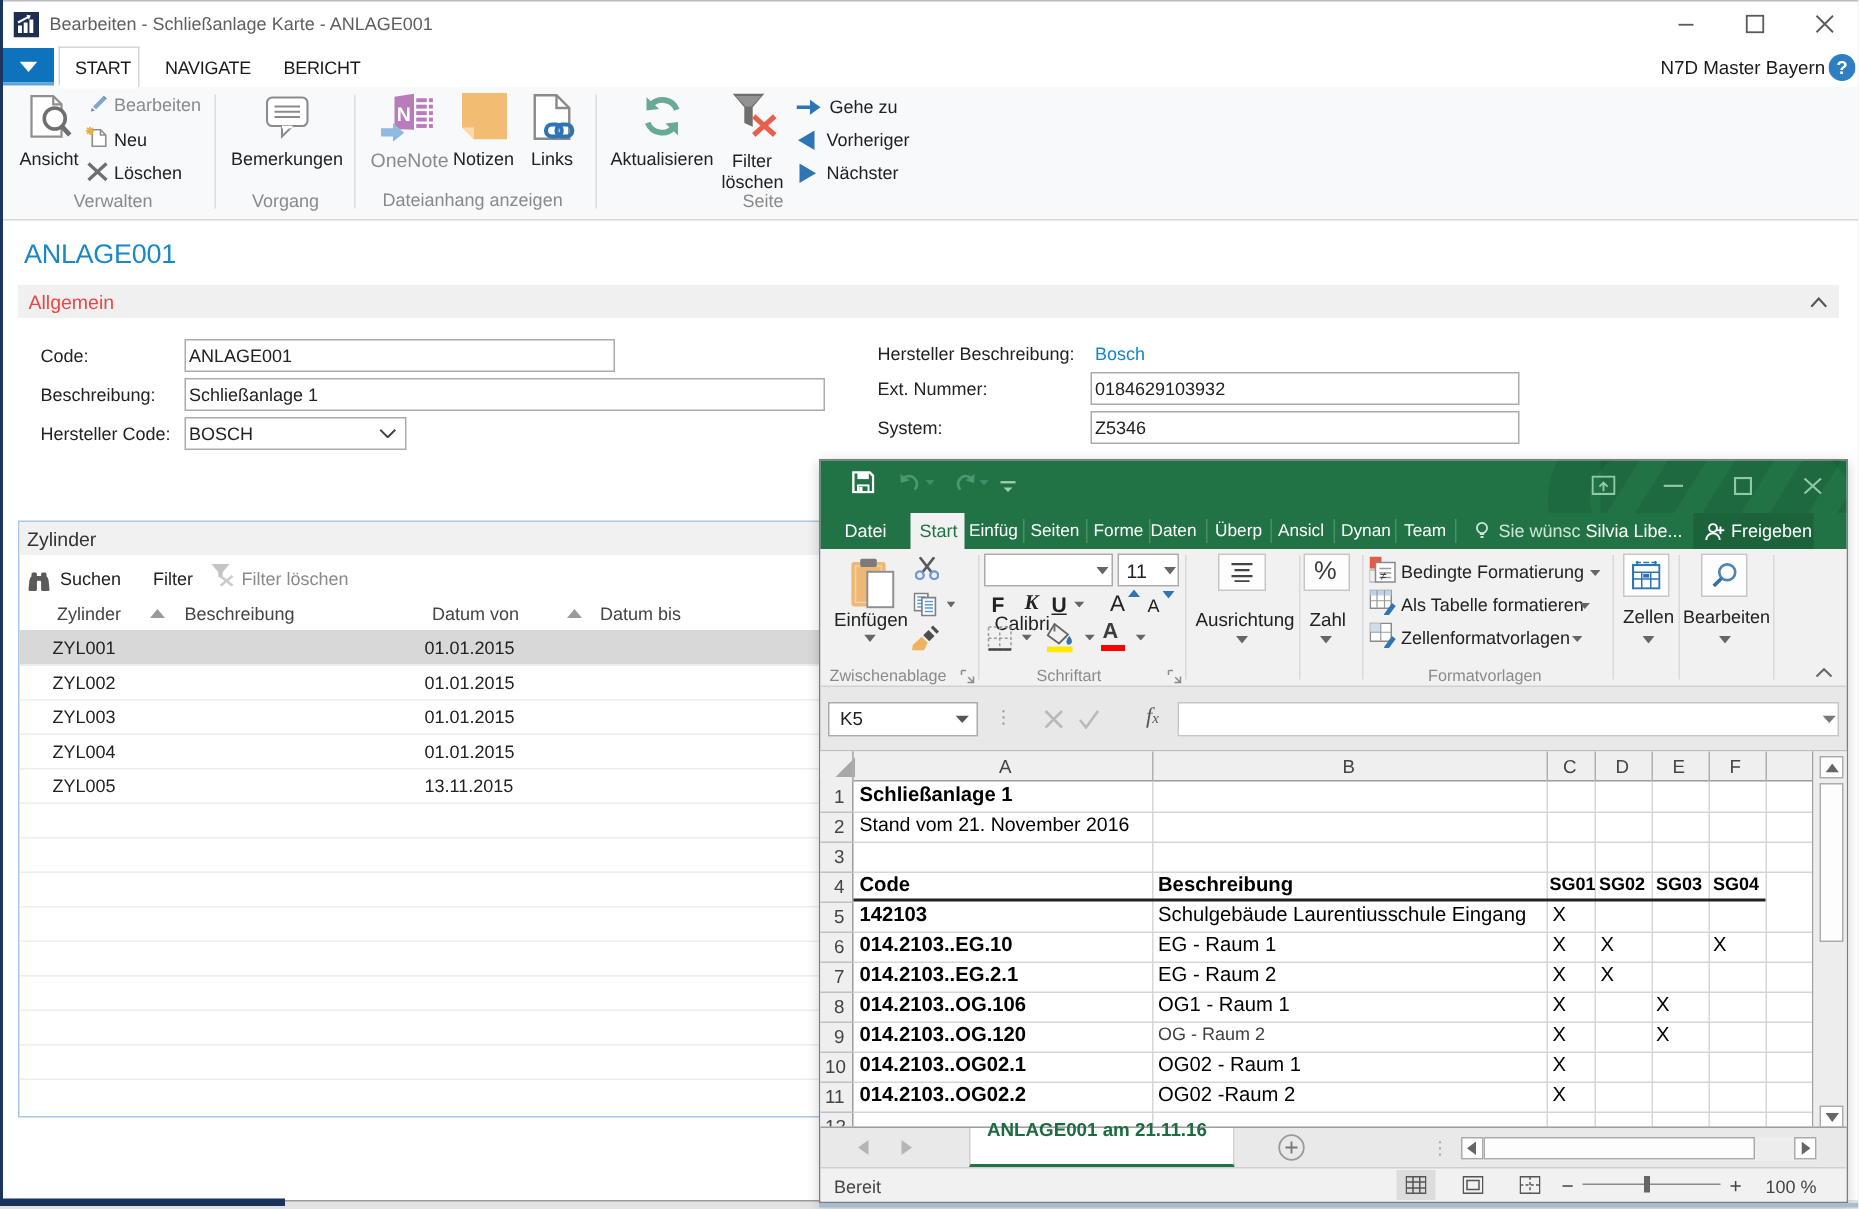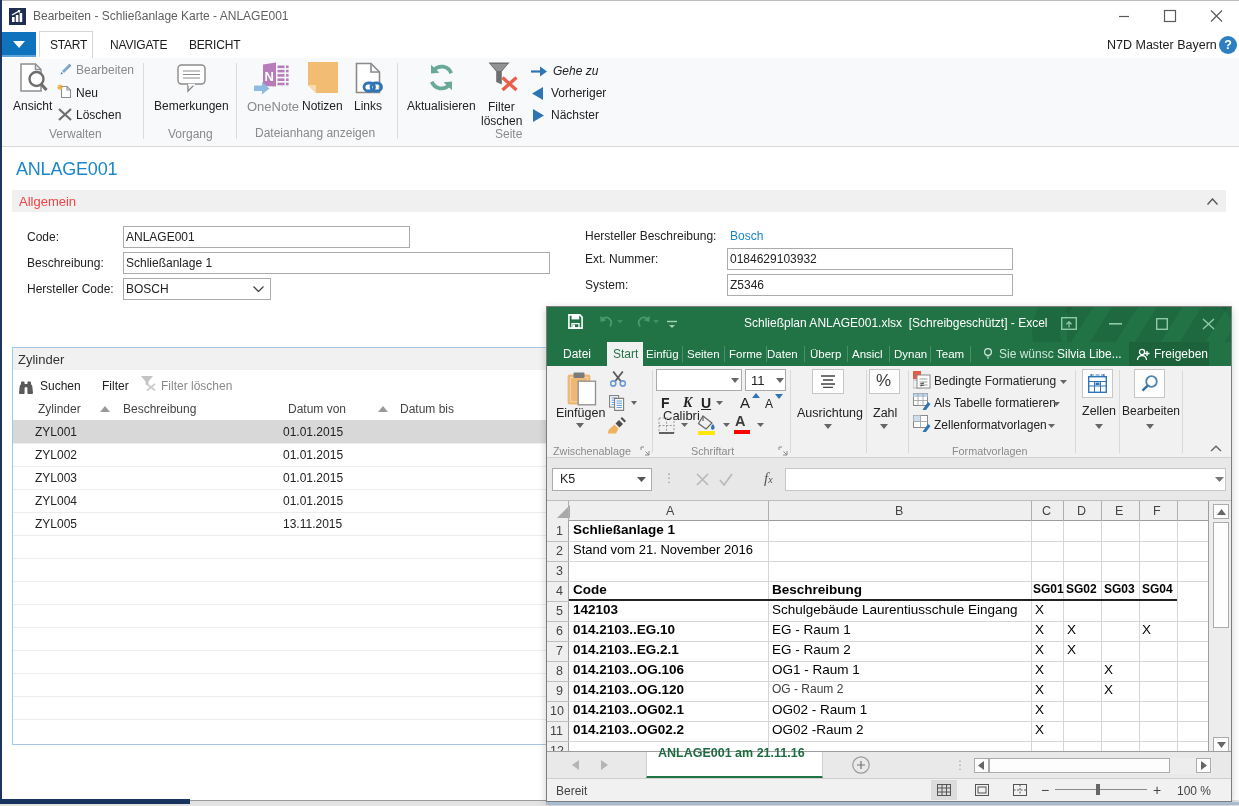--- a/index.html
+++ b/index.html
@@ -143,21 +143,21 @@
     <path d="M14.5 15.5 L28.5 28 M28.5 15.5 L14.5 28" stroke="#e8604c" stroke-width="3.4"></path>
   </svg>
   <div class="lbl" style="left:488px;top:100px;font-size:12px;">Filter</div>
   <div class="lbl" style="left:481px;top:114px;font-size:12px;">löschen</div>
   <div class="lbl gray" style="left:495px;top:127px;font-size:12px;">Seite</div>
 
   <svg class="abs" style="left:531px;top:66px;" width="17" height="11" viewBox="0 0 17 11">
     <path d="M0 5.5 H10" stroke="#2e75b5" stroke-width="2.2"></path>
     <path d="M9 0.5 L16 5.5 L9 10.5 Z" fill="#2e75b5"></path>
   </svg>
-  <div class="lbl" style="left:553px;top:64px;font-size:12px;font-style:italic;">Gehe zu</div>
+  <div class="lbl" style="left:553px;top:64px;font-size:12px;">Gehe zu</div>
   <svg class="abs" style="left:532px;top:87px;" width="12" height="13" viewBox="0 0 12 13">
       <path d="M11 0 L11 13 L0 6.5 Z" fill="#2e75b5"></path>
     </svg>
   <div class="lbl" style="left:551px;top:86px;font-size:12px;">Vorheriger</div>
   <svg class="abs" style="left:532px;top:109px;" width="12" height="13" viewBox="0 0 12 13">
       <path d="M1 0 L1 13 L12 6.5 Z" fill="#2e75b5"></path>
     </svg>
   <div class="lbl" style="left:551px;top:108px;font-size:12px;">Nächster</div>
 
   <div class="lbl" style="left:16px;top:159px;font-size:18px;letter-spacing:-0.2px;color:#1b87c9;">ANLAGE001</div>
@@ -274,21 +274,20 @@
     <path d="M1.2 0 L1.6 6 L7.4 4.2 Z" fill="#4b9770"></path>
   </svg>
   <svg class="abs" style="left:636px;top:316px;" width="15" height="12" viewBox="0 0 15 12">
     <path d="M12.5 3.2 Q6.5 -1.2 3 4.8 Q2 8 4.2 10.4" fill="none" stroke="#4b9770" stroke-width="1.8"></path>
     <path d="M13.8 0 L13.4 6 L7.6 4.2 Z" fill="#4b9770"></path>
   </svg>
   <svg class="abs" style="left:666px;top:320px;" width="12" height="8" viewBox="0 0 12 8">
     <path d="M1 1.5 H11" stroke="#9fd0b5" stroke-width="1.5"></path>
     <path d="M3 5 L6 8 L9 5 Z" fill="#9fd0b5"></path>
   </svg>
-  <div class="lbl" style="left:744px;top:316px;color:#fff;font-size:12px;">Schließplan ANLAGE001.xlsx&nbsp; [Schreibgeschützt] - Excel</div>
 
   <svg class="abs" style="left:1061px;top:317px;" width="16" height="13" viewBox="0 0 16 13">
     <rect x="0.7" y="0.7" width="14.6" height="11.6" fill="none" stroke="#8fcaa8" stroke-width="1.4"></rect>
     <path d="M8 10.5 V5 M5.3 7.4 L8 4.7 L10.7 7.4" fill="none" stroke="#8fcaa8" stroke-width="1.3"></path>
   </svg>
   <svg class="abs" style="left:1109px;top:323px;" width="13" height="2" viewBox="0 0 13 2">
       <rect width="13" height="1.6" fill="#8fcaa8"></rect>
     </svg>
   <svg class="abs" style="left:1156px;top:318px;" width="12" height="12" viewBox="0 0 12 12">
       <rect x="0.7" y="0.7" width="10.6" height="10.6" fill="none" stroke="#8fcaa8" stroke-width="1.4"></rect>

